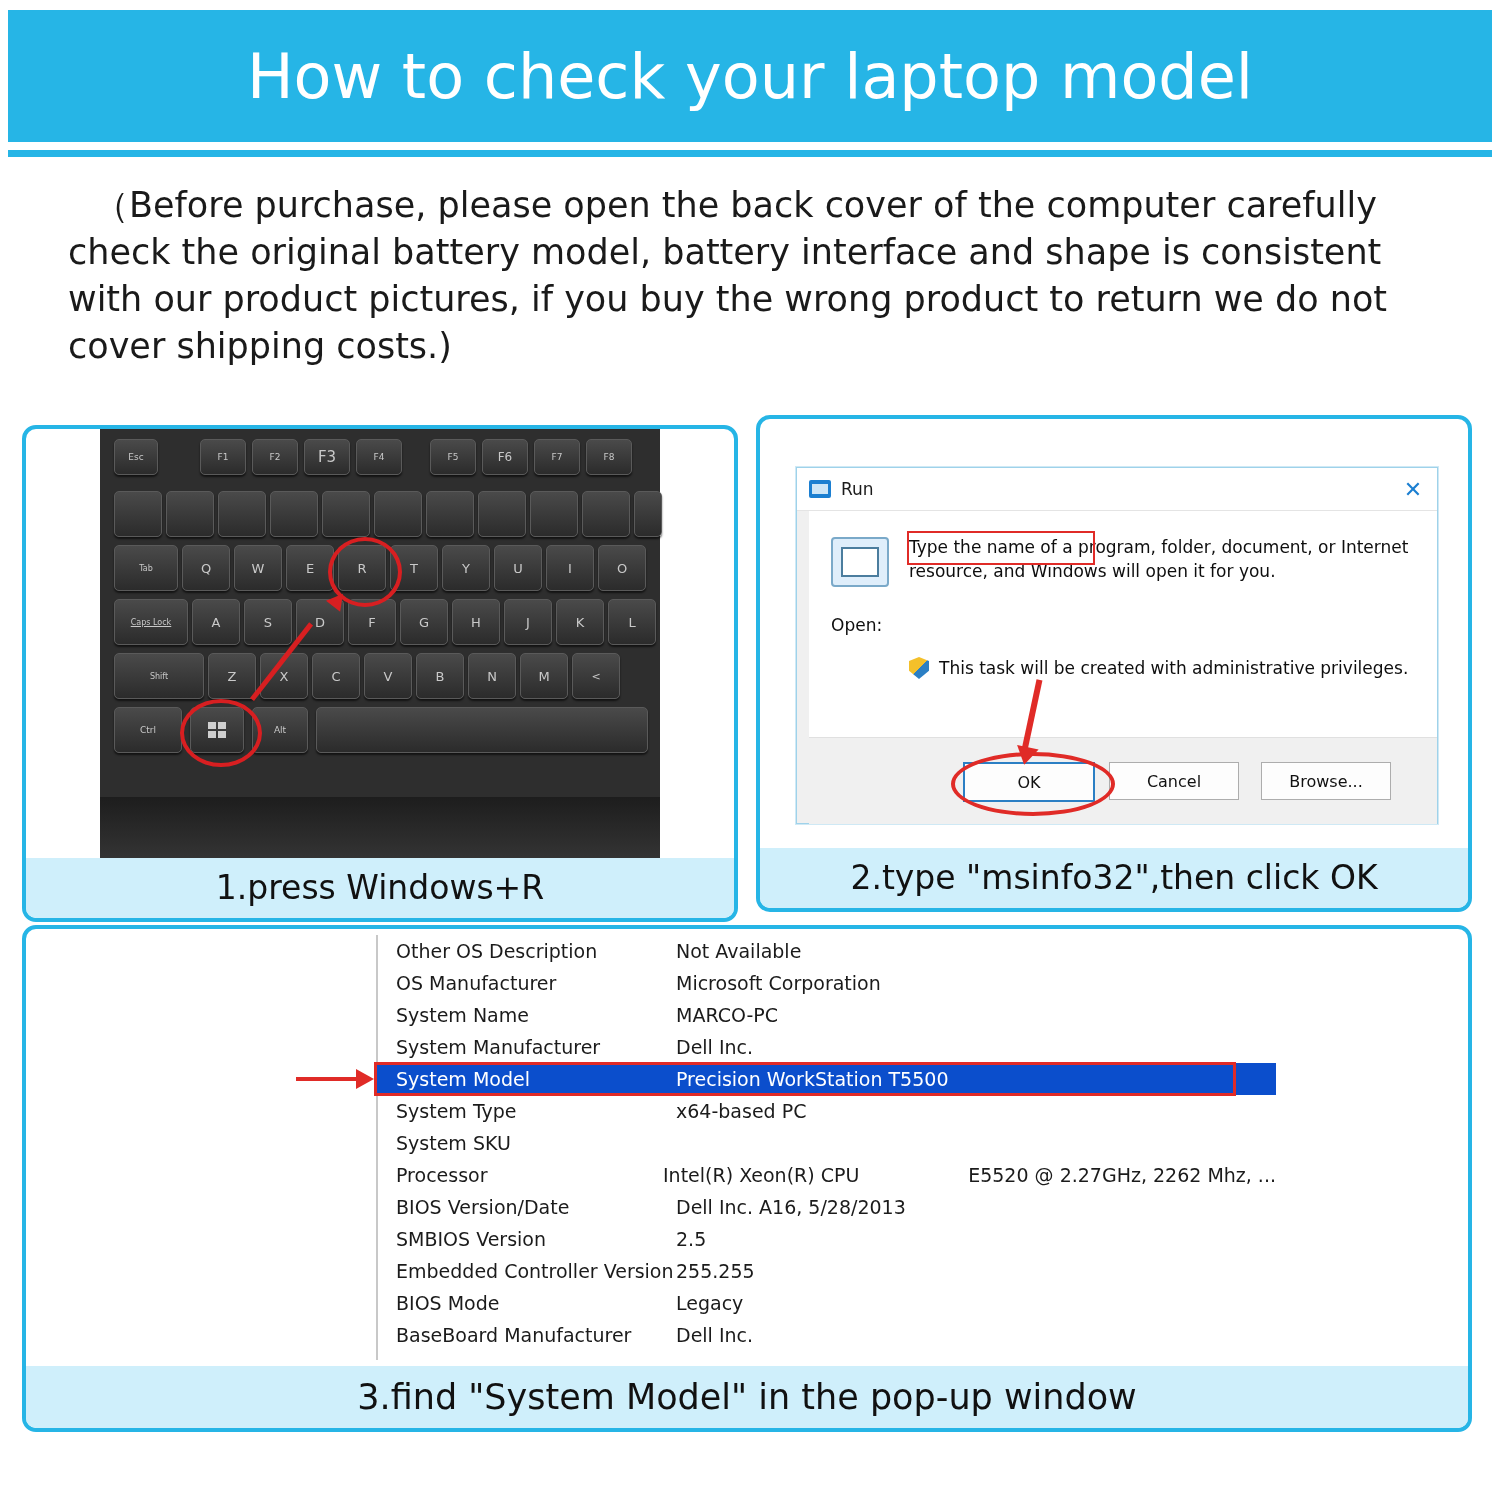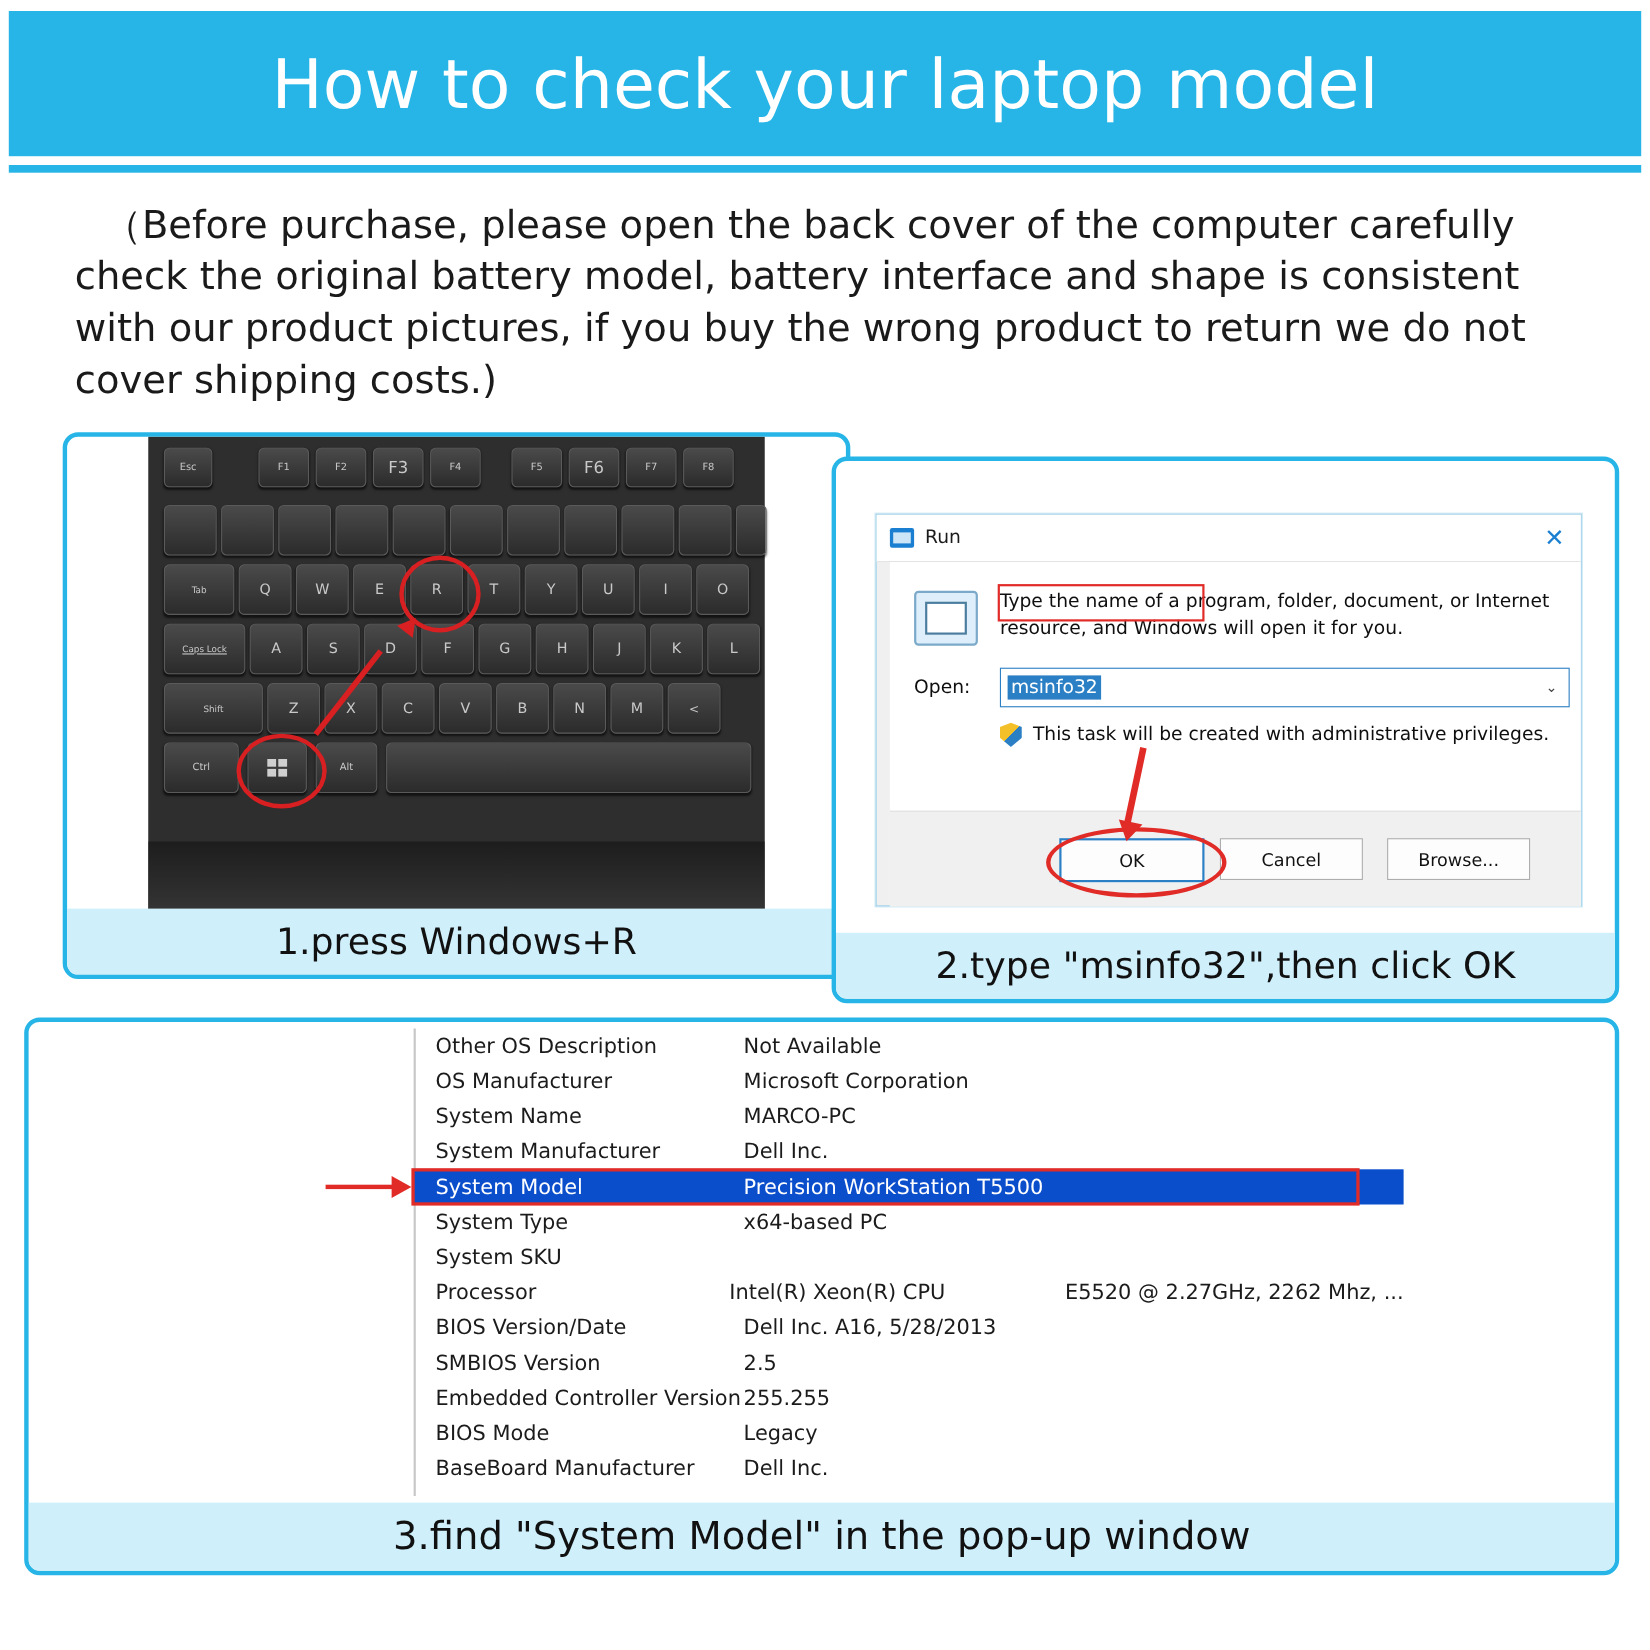--- a/index.html
+++ b/index.html
@@ -62,21 +62,21 @@
 
   
   .card {
     position: absolute;
     border: 4px solid #26b5e6;
     border-radius: 14px;
     background: #ffffff;
     box-sizing: border-box;
     overflow: hidden;
   }
-  .card-1 { left: 22px;  top: 393px;  width: 716px; height: 497px; margin-left: 35px; }
+  .card-1 { left: 22px;  top: 425px;  width: 716px; height: 497px; }
   .card-2 { left: 756px; top: 415px;  width: 716px; height: 497px; }
   .card-3 { left: 22px;  top: 925px;  width: 1450px; height: 507px; }
 
   .card-caption {
     position: absolute;
     left: 0;
     bottom: 0;
     width: 100%;
     background: #cfeffb;
     color: #111111;
@@ -401,21 +401,21 @@
     <div class="card-body">
       <div class="keyboard">
         <div class="kb-deck"></div>
 
         <div class="key" style="left:14px;top:10px;width:42px;height:34px;font-size:9px;">Esc</div>
         <div class="key" style="left:100px;top:10px;width:44px;height:34px;font-size:9px;">F1</div>
         <div class="key" style="left:152px;top:10px;width:44px;height:34px;font-size:9px;">F2</div>
         <div class="key" style="left:204px;top:10px;width:44px;height:34px;font-size:15px;">F3</div>
         <div class="key" style="left:256px;top:10px;width:44px;height:34px;font-size:9px;">F4</div>
         <div class="key" style="left:330px;top:10px;width:44px;height:34px;font-size:9px;">F5</div>
-        <div class="key" style="left:382px;top:10px;width:44px;height:34px;font-size:15px;">F6</div>
+        <div class="key" style="left:382px;top:10px;width:44px;height:34px;font-size:12px;">F6</div>
         <div class="key" style="left:434px;top:10px;width:44px;height:34px;font-size:9px;">F7</div>
         <div class="key" style="left:486px;top:10px;width:44px;height:34px;font-size:9px;">F8</div>
 
         <div class="key" style="left:14px;top:62px;width:46px;height:44px;"></div>
         <div class="key" style="left:66px;top:62px;width:46px;height:44px;"></div>
         <div class="key" style="left:118px;top:62px;width:46px;height:44px;"></div>
         <div class="key" style="left:170px;top:62px;width:46px;height:44px;"></div>
         <div class="key" style="left:222px;top:62px;width:46px;height:44px;"></div>
         <div class="key" style="left:274px;top:62px;width:46px;height:44px;"></div>
         <div class="key" style="left:326px;top:62px;width:46px;height:44px;"></div>
@@ -485,24 +485,20 @@
           <div class="run-title-icon"></div>
           <div class="run-title-text">Run</div>
           <div class="run-close">✕</div>
         </div>
         <div class="run-content">
           <div class="run-icon"></div>
           <div class="run-desc">Type the name of a program, folder, document, or Internet resource, and Windows will open it for you.</div>
           <div class="desc-box"></div>
 
           <div class="open-label">Open:</div>
-          <div class="open-input">
-            <span class="open-input-text" title="msinfo32">msinfo32</span>
-            <span class="open-input-caret">⌄</span>
-          </div>
 
           <div class="uac-row">
             <span class="uac-shield"></span>
             <span>This task will be created with administrative privileges.</span>
           </div>
 
           <div class="run-buttons">
             <div class="btn btn-ok">OK</div>
             <div class="btn btn-cancel">Cancel</div>
             <div class="btn btn-browse">Browse...</div>

